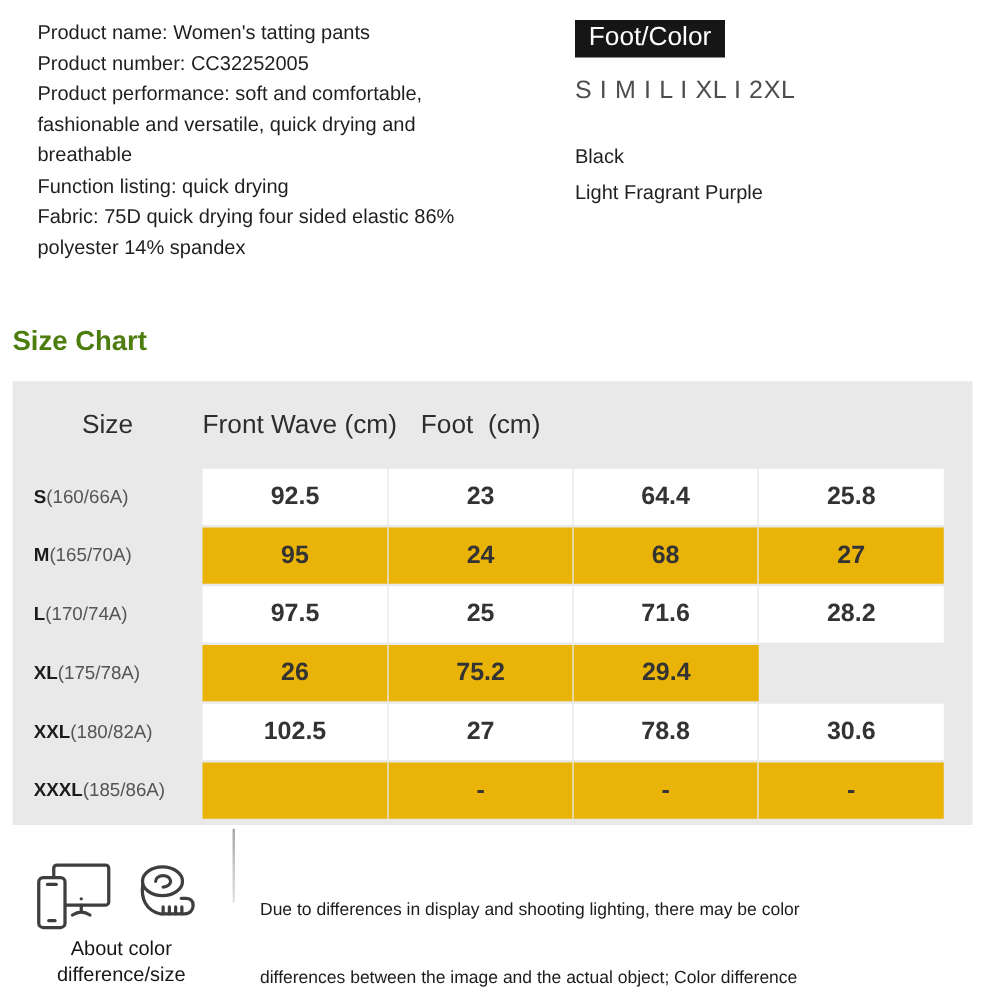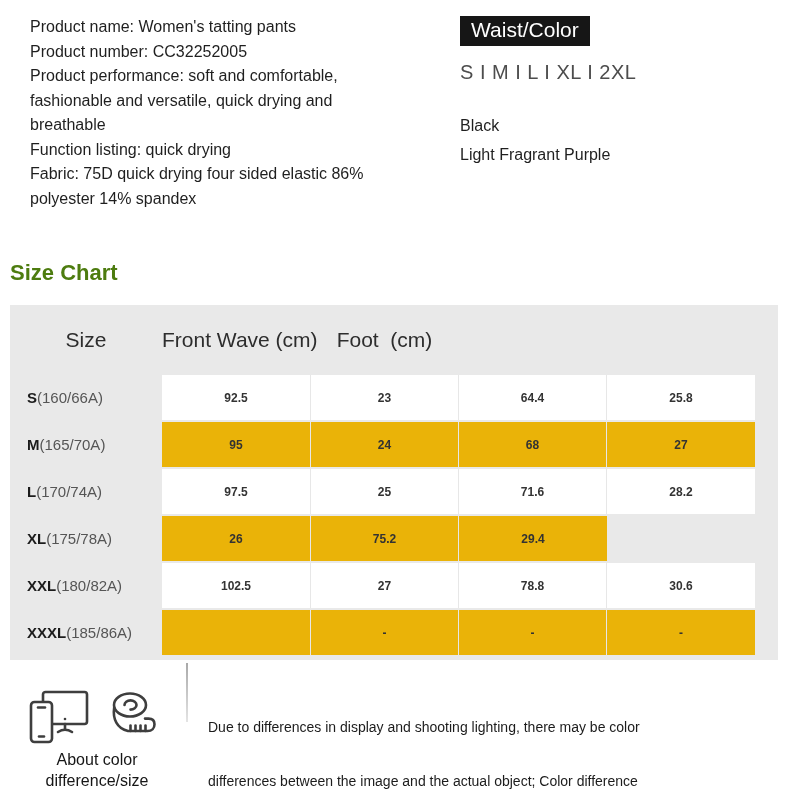--- a/index.html
+++ b/index.html
@@ -21,21 +21,21 @@
   .chart-title{position:absolute;left:10px;top:260px;margin:0;font-size:22px;font-weight:700;color:#4d7c0f;}
   .table{position:absolute;left:10px;top:305px;width:768px;height:355px;background:#e9e9e9;box-sizing:border-box;}
   .thead{display:flex;height:70px;align-items:center;font-size:21px;color:#2d2d2d;}
   .th{text-align:center;white-space:pre;}
   .w0{width:152px;}.w1{width:148px;}.w2{width:148px;}.w3{width:148px;}.w4{width:149px;}
   .tr{display:flex;height:45px;margin-bottom:2px;}
   .td-size{width:152px;box-sizing:border-box;display:flex;align-items:center;padding-left:17px;
            font-size:15px;color:#555;}
   .td-size b{color:#1b1b1b;font-weight:700;}
   .td{box-sizing:border-box;display:flex;align-items:center;justify-content:center;
-      font-size:12px;font-weight:700;color:#333;background:#fff;text-align:right;}
+      font-size:20px;font-weight:700;color:#333;background:#fff;text-align:right;}
   .td + .td{border-left:1px solid #e7e7e7;}
   .tr.shaded .td{background:#eab308;}
 
   
   .icon{position:absolute;}
   .icon svg{display:block;}
   .icon-devices{left:27px;top:688px;}
   .icon-tape{left:101px;top:690px;}
   .caption{position:absolute;left:18px;top:749px;width:158px;text-align:center;
            font-size:16px;line-height:21px;color:#161616;}
@@ -54,21 +54,21 @@
     <div>Product number: CC32252005</div>
     <div>Product performance: soft and comfortable,</div>
     <div>fashionable and versatile, quick drying and</div>
     <div>breathable</div>
     <div>Function listing: quick drying</div>
     <div>Fabric: 75D quick drying four sided elastic 86%</div>
     <div>polyester 14% spandex</div>
   </div>
 
   <div class="size-color">
-    <div class="badge">Waist/Color</div>
+    <div class="badge">Foot/Color</div>
     <div class="sizes">S I M I L I XL I 2XL</div>
     <div class="color-line first">Black</div>
     <div class="color-line second">Light Fragrant Purple</div>
   </div>
 
   <h2 class="chart-title">Size Chart</h2>
 
   <div class="table">
     <div class="thead">
       <div class="th w0">Size</div>

